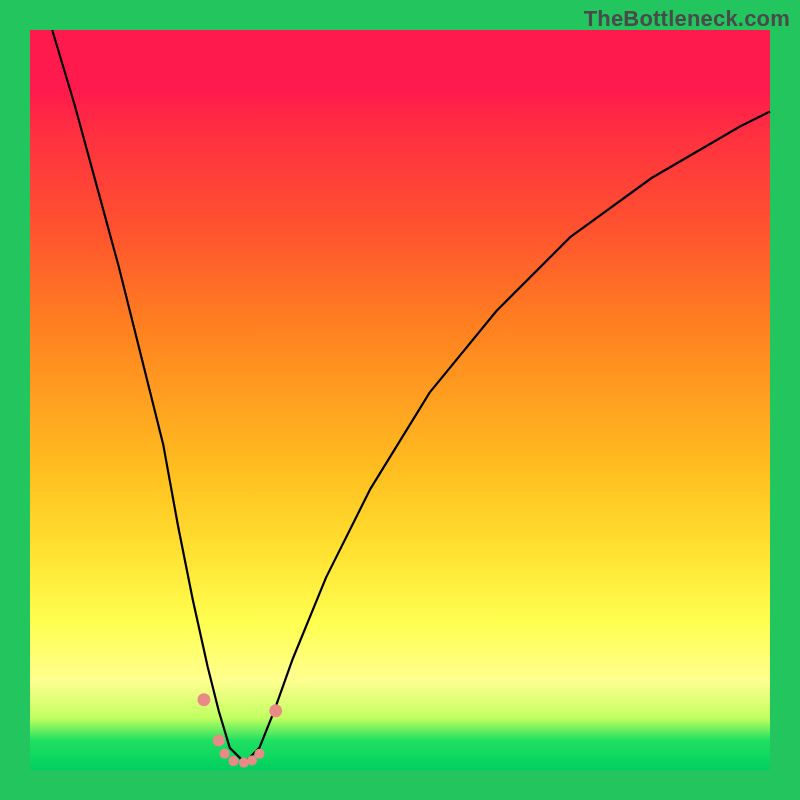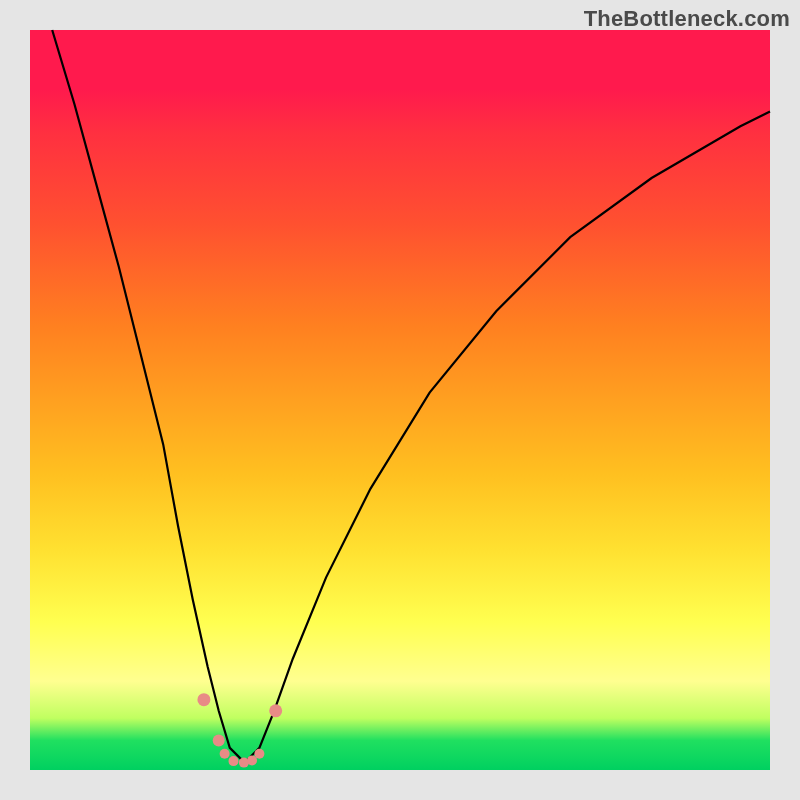--- a/index.html
+++ b/index.html
@@ -8,21 +8,21 @@
     width: 800px;
     height: 800px;
     background: #000;
     font-family: Arial, Helvetica, sans-serif;
     overflow: hidden;
   }
   .frame {
     position: relative;
     width: 800px;
     height: 800px;
-    background: #e5e5e5;
+    background: #22c55e;
   }
   .plot-area {
     position: absolute;
     left: 30px;
     top: 30px;
     width: 740px;
     height: 740px;
     background: linear-gradient(to bottom,
       #ff1a4d 0%,
       #ff1a4d 8%,

